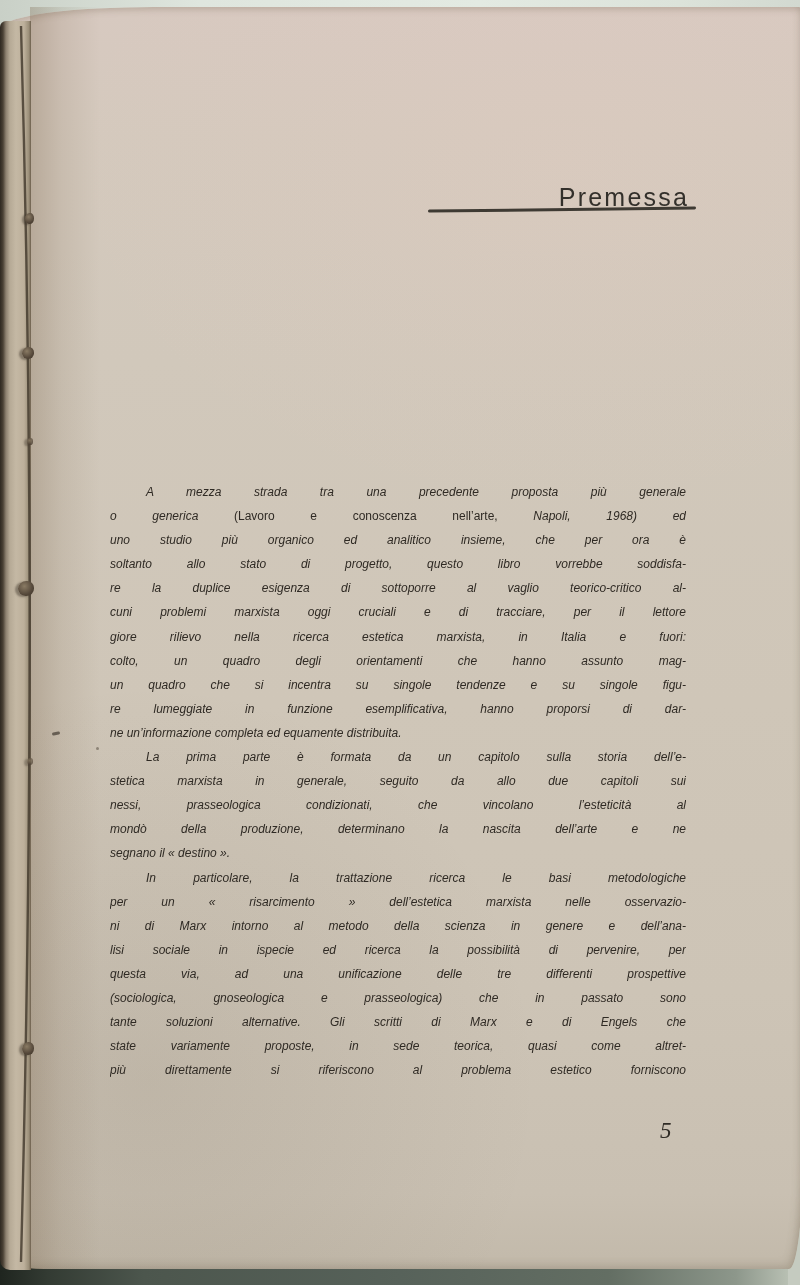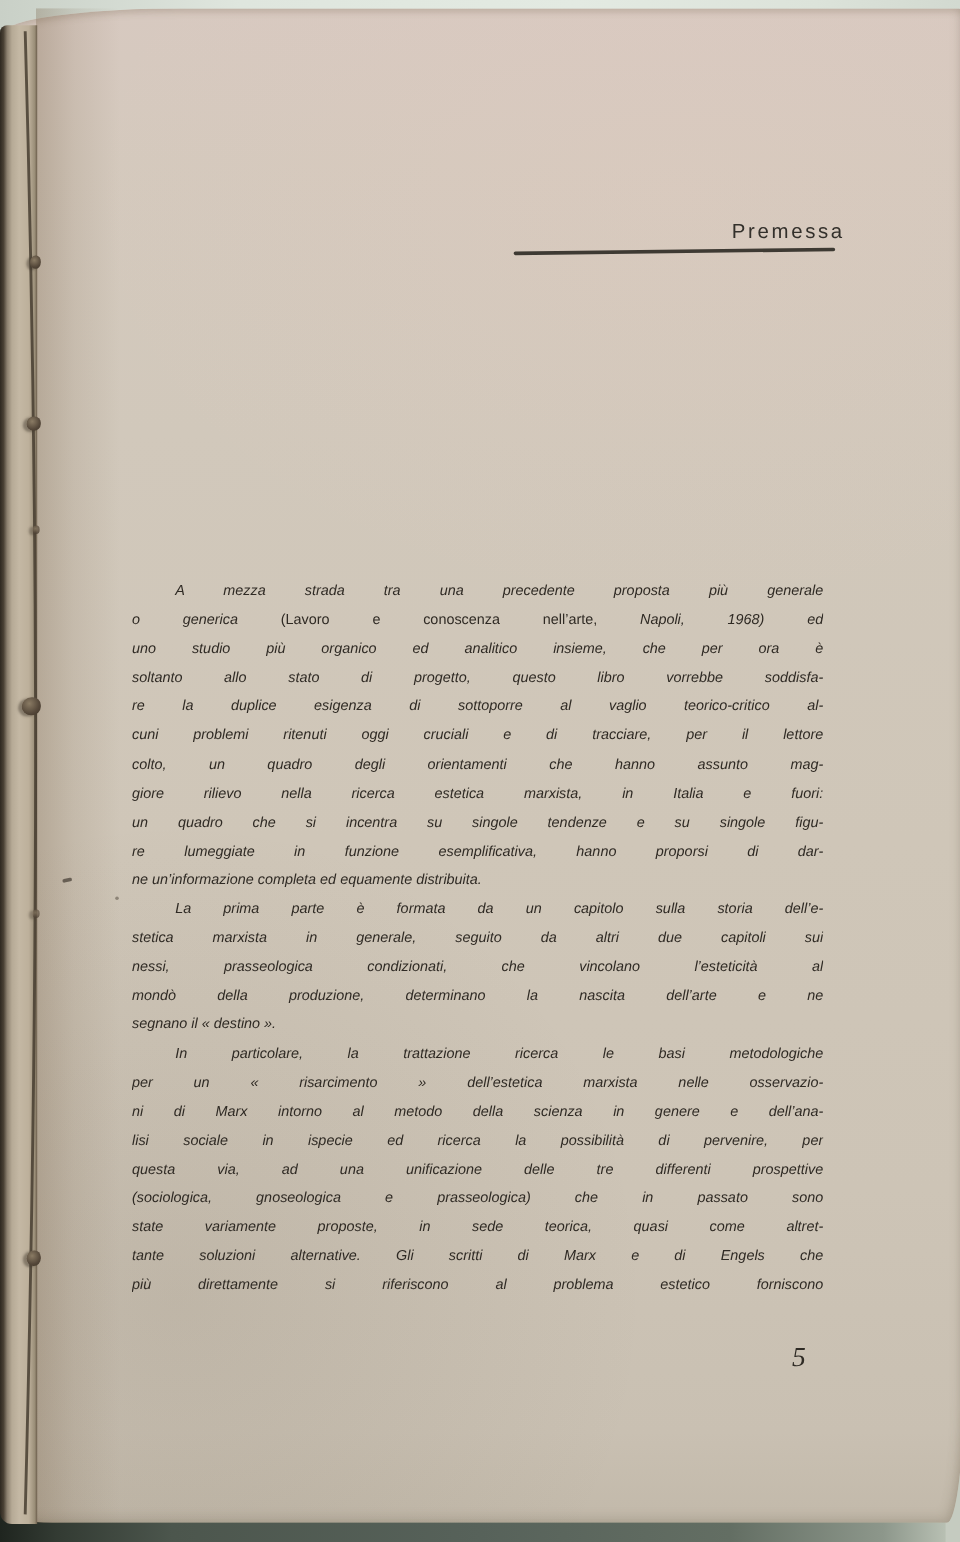--- a/index.html
+++ b/index.html
@@ -53,24 +53,24 @@
     box-shadow:-3px 1px 2px rgba(60,50,40,0.45);
   }
   .stitch.s1{left:25px;top:213px;width:9px;height:11px;}
   .stitch.s2{left:22px;top:347px;width:12px;height:12px;}
   .stitch.s3{left:27px;top:438px;width:6px;height:7px;opacity:.8;}
   .stitch.s4{left:18px;top:581px;width:16px;height:15px;}
   .stitch.s5{left:27px;top:758px;width:6px;height:7px;opacity:.7;}
   .stitch.s6{left:22px;top:1042px;width:12px;height:13px;}
   
   .header-title{
-    position:absolute;top:183px;left:424px;width:280px;
+    position:absolute;top:183px;left:409px;width:280px;
     text-align:right;
     font-family:"Liberation Sans", sans-serif;
-    font-size:17px;letter-spacing:2.2px;color:#33302b;
+    font-size:25px;letter-spacing:2.2px;color:#33302b;
   }
   .header-rule{
     position:absolute;top:208px;left:428px;width:268px;height:3px;
     background:var(--rule);border-radius:2px;transform:rotate(-0.7deg);
   }
   
   .body-text{
     position:absolute;left:110px;top:480px;width:576px;
     font-family:Liberation Sans, sans-serif;font-style:italic;
     font-size:12px;line-height:24.1px;color:var(--ink);
@@ -124,43 +124,43 @@
   <div class="header-title">Premessa</div>
   <div class="header-rule"></div>
 
   <div class="body-text">
       <div>
         <div class="line line-first"><span>A mezza strada tra una precedente proposta più generale</span></div>
         <div class="line"><span>o generica </span><span class="roman">(Lavoro e conoscenza nell’arte,</span><span> Napoli, 1968) ed</span></div>
         <div class="line"><span>uno studio più organico ed analitico insieme, che per ora è</span></div>
         <div class="line"><span>soltanto allo stato di progetto, questo libro vorrebbe soddisfa-</span></div>
         <div class="line"><span>re la duplice esigenza di sottoporre al vaglio teorico-critico al-</span></div>
-        <div class="line"><span>cuni problemi ritenuti oggi cruciali e di tracciare, per il lettore</span></div>
+        <div class="line"><span>cuni problemi marxista oggi cruciali e di tracciare, per il lettore</span></div>
+        <div class="line"><span>giore rilievo nella ricerca estetica marxista, in Italia e fuori:</span></div>
         <div class="line"><span>colto, un quadro degli orientamenti che hanno assunto mag-</span></div>
-        <div class="line"><span>giore rilievo nella ricerca estetica marxista, in Italia e fuori:</span></div>
         <div class="line"><span>un quadro che si incentra su singole tendenze e su singole figu-</span></div>
         <div class="line"><span>re lumeggiate in funzione esemplificativa, hanno proporsi di dar-</span></div>
         <div class="line line-last"><span>ne un’informazione completa ed equamente distribuita.</span></div>
       </div>
       <div>
         <div class="line line-first"><span>La prima parte è formata da un capitolo sulla storia dell’e-</span></div>
-        <div class="line"><span>stetica marxista in generale, seguito da altri due capitoli sui</span></div>
+        <div class="line"><span>stetica marxista in generale, seguito da allo due capitoli sui</span></div>
         <div class="line"><span>nessi, prasseologica condizionati, che vincolano l’esteticità al</span></div>
         <div class="line"><span>mondò della produzione, determinano la nascita dell’arte e ne</span></div>
         <div class="line line-last"><span>segnano il « destino ».</span></div>
       </div>
       <div>
         <div class="line line-first"><span>In particolare, la trattazione ricerca le basi metodologiche</span></div>
         <div class="line"><span>per un « risarcimento » dell’estetica marxista nelle osservazio-</span></div>
         <div class="line"><span>ni di Marx intorno al metodo della scienza in genere e dell’ana-</span></div>
         <div class="line"><span>lisi sociale in ispecie ed ricerca la possibilità di pervenire, per</span></div>
         <div class="line"><span>questa via, ad una unificazione delle tre differenti prospettive</span></div>
         <div class="line"><span>(sociologica, gnoseologica e prasseologica) che in passato sono</span></div>
+        <div class="line"><span>tante soluzioni alternative. Gli scritti di Marx e di Engels che</span></div>
         <div class="line"><span>state variamente proposte, in sede teorica, quasi come altret-</span></div>
-        <div class="line"><span>tante soluzioni alternative. Gli scritti di Marx e di Engels che</span></div>
         <div class="line"><span>più direttamente si riferiscono al problema estetico forniscono</span></div>
       </div>
     </div>
 
   <div class="pagenum">5</div>
 
   <div class="speck-dash"></div>
   <div class="speck-dot"></div>
 </div>
 

